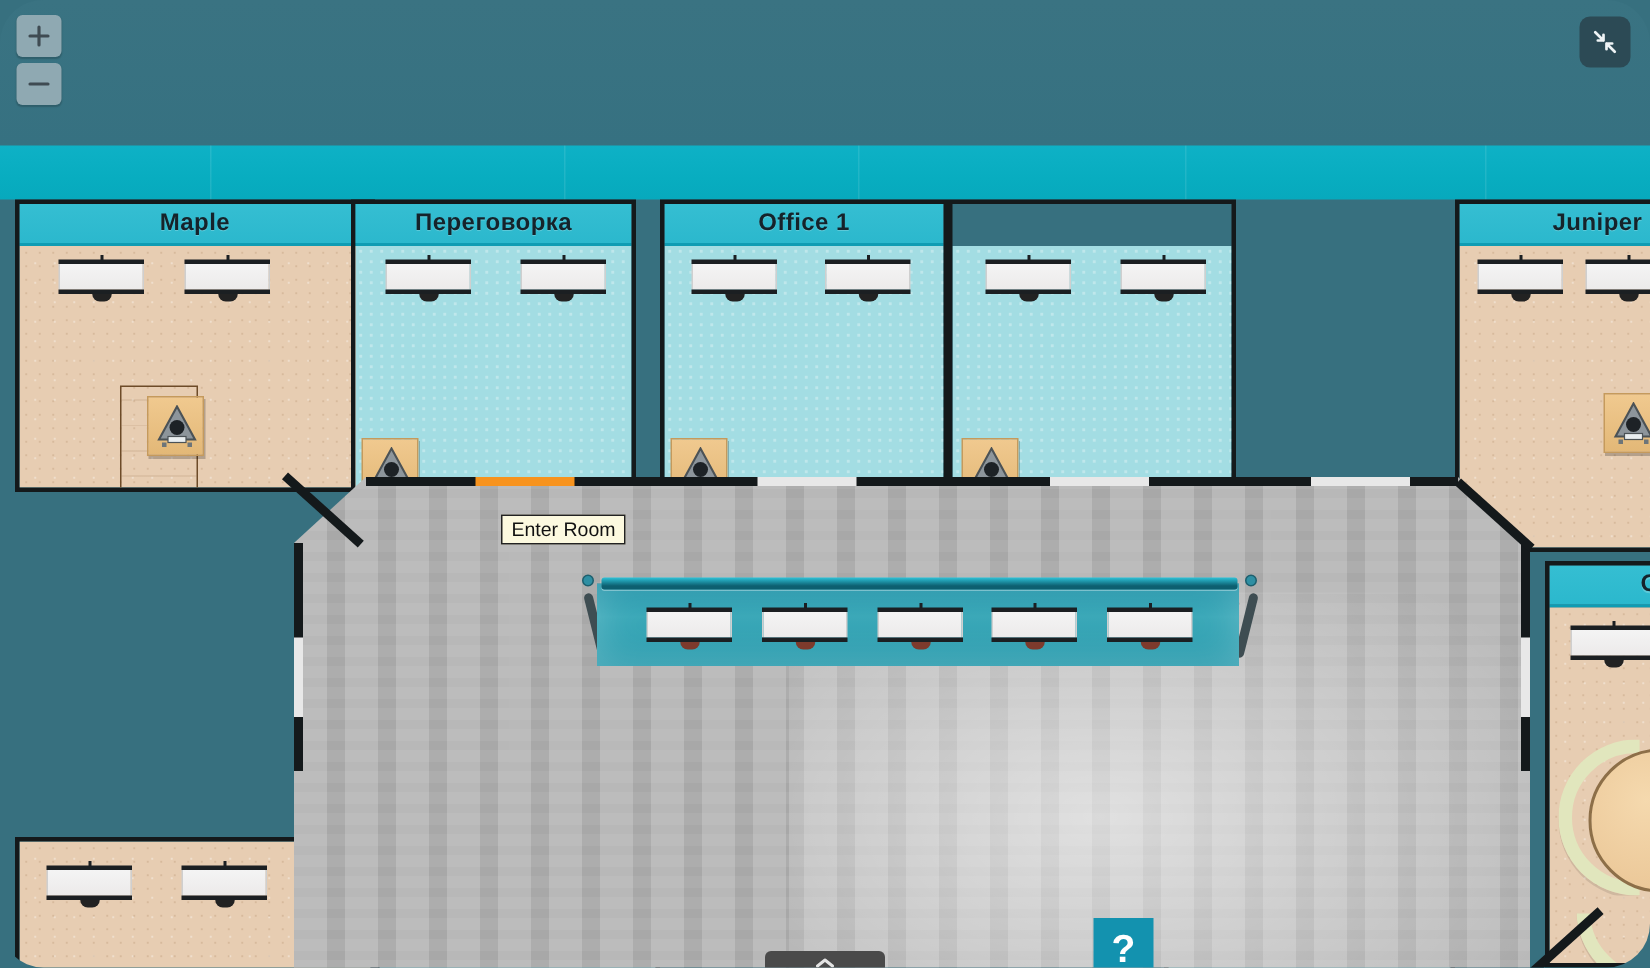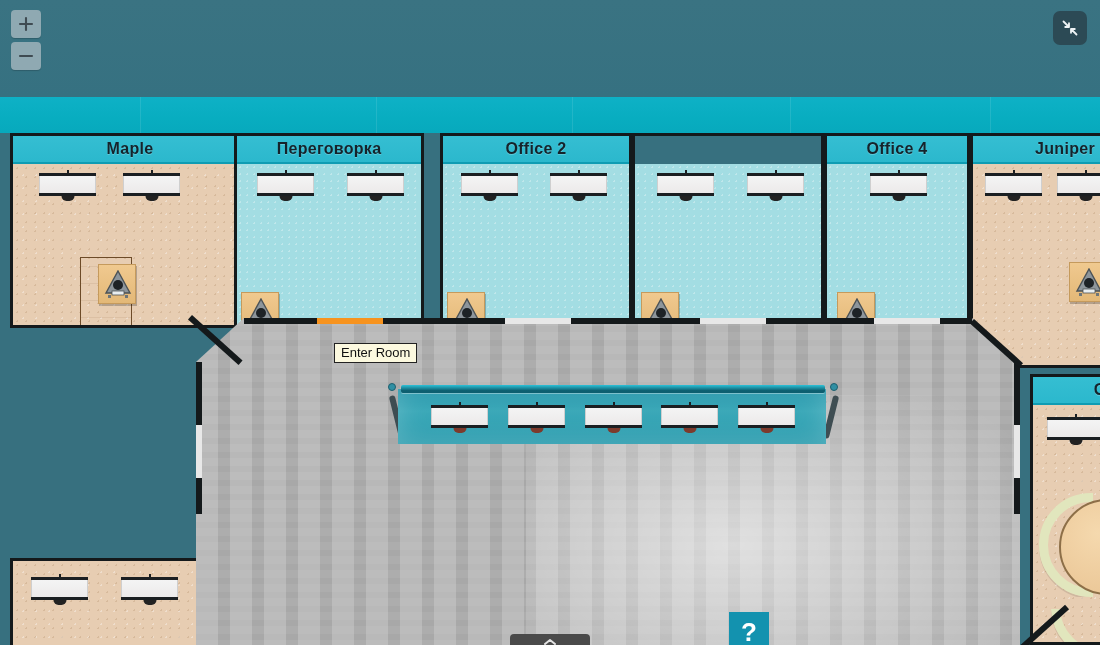--- a/index.html
+++ b/index.html
@@ -1,19 +1,19 @@
 <!DOCTYPE html>
 <html><head>
 <meta charset="utf-8">
 <style>
   * { box-sizing: border-box; margin:0; padding:0; }
   html,body{ width:1100px; height:645px; overflow:hidden; background:#37707f;
     font-family:"Liberation Sans", sans-serif; }
 
-  #app { position:relative; width:1100px; height:645px; overflow:hidden; }
+  #app { position:relative; width:1100px; height:645px; overflow:hidden;border-radius:29px; }
 
   
   .sky { position:absolute; left:0; top:0; width:1100px; height:97px;
          background:linear-gradient(180deg,#3a7382 0%,#367181 100%); }
   .teal-band { position:absolute; left:0; top:97px; width:1100px; height:36px;
          background:linear-gradient(180deg,#0eb1c6 0%,#08adc0 60%,#07a9bd 100%); }
   .teal-band .divider { position:absolute; top:0; width:1px; height:36px;
          background:rgba(255,255,255,.10); }
 
   
@@ -218,21 +218,21 @@
             <rect x="9" y="21" width="12" height="4" fill="#e9eef0" stroke="#4b5256" stroke-width=".8"></rect>
             <rect x="5" y="25" width="3" height="3" fill="#6d7579"></rect>
             <rect x="22" y="25" width="3" height="3" fill="#6d7579"></rect>
           </svg>
         </div>
       </div>
     </div>
 
     <div class="room" style="left:440px; top:0px; width:192px; height:195px;">
       <div class="hdr">
-        <span>Office 2</span>
+        <span>Office 1</span>
       </div>
       <div class="floor teal">
         <div class="desk" style="left:18px; top:9px;">
             <i class="stub"></i>
             <div class="top"></div>
             <div class="body"></div>
             <div class="base"></div>
             <div class="notch"></div>
           </div>
         <div class="desk" style="left:107px; top:9px;">
@@ -275,43 +275,20 @@
             <path d="M15 1 L27 23 H3 Z" fill="#8d959b" stroke="#4b5256" stroke-width="1.4"></path>
             <circle cx="15" cy="15" r="5" fill="#1d2226"></circle>
             <rect x="9" y="21" width="12" height="4" fill="#e9eef0" stroke="#4b5256" stroke-width=".8"></rect>
             <rect x="5" y="25" width="3" height="3" fill="#6d7579"></rect>
             <rect x="22" y="25" width="3" height="3" fill="#6d7579"></rect>
           </svg>
         </div>
       </div>
     </div>
 
-    <div class="room" style="left:824px; top:0px; width:146px; height:195px;">
-      <div class="hdr">
-        <span>Office 4</span>
-      </div>
-      <div class="floor teal">
-        <div class="desk" style="left:43px; top:9px;">
-            <i class="stub"></i>
-            <div class="top"></div>
-            <div class="body"></div>
-            <div class="base"></div>
-            <div class="notch"></div>
-          </div>
-        <div class="avtile" style="left:10px; top:128px;">
-          <svg class="body" viewBox="0 0 30 28">
-            <path d="M15 1 L27 23 H3 Z" fill="#8d959b" stroke="#4b5256" stroke-width="1.4"></path>
-            <circle cx="15" cy="15" r="5" fill="#1d2226"></circle>
-            <rect x="9" y="21" width="12" height="4" fill="#e9eef0" stroke="#4b5256" stroke-width=".8"></rect>
-            <rect x="5" y="25" width="3" height="3" fill="#6d7579"></rect>
-            <rect x="22" y="25" width="3" height="3" fill="#6d7579"></rect>
-          </svg>
-        </div>
-      </div>
-    </div>
 
     <div class="room" style="left:970px; top:0px; width:190px; height:235px;">
       <div class="hdr">
         <span>Juniper</span>
       </div>
       <div class="floor beige">
         <div class="desk" style="left:12px; top:9px;">
             <i class="stub"></i>
             <div class="top"></div>
             <div class="body"></div>

